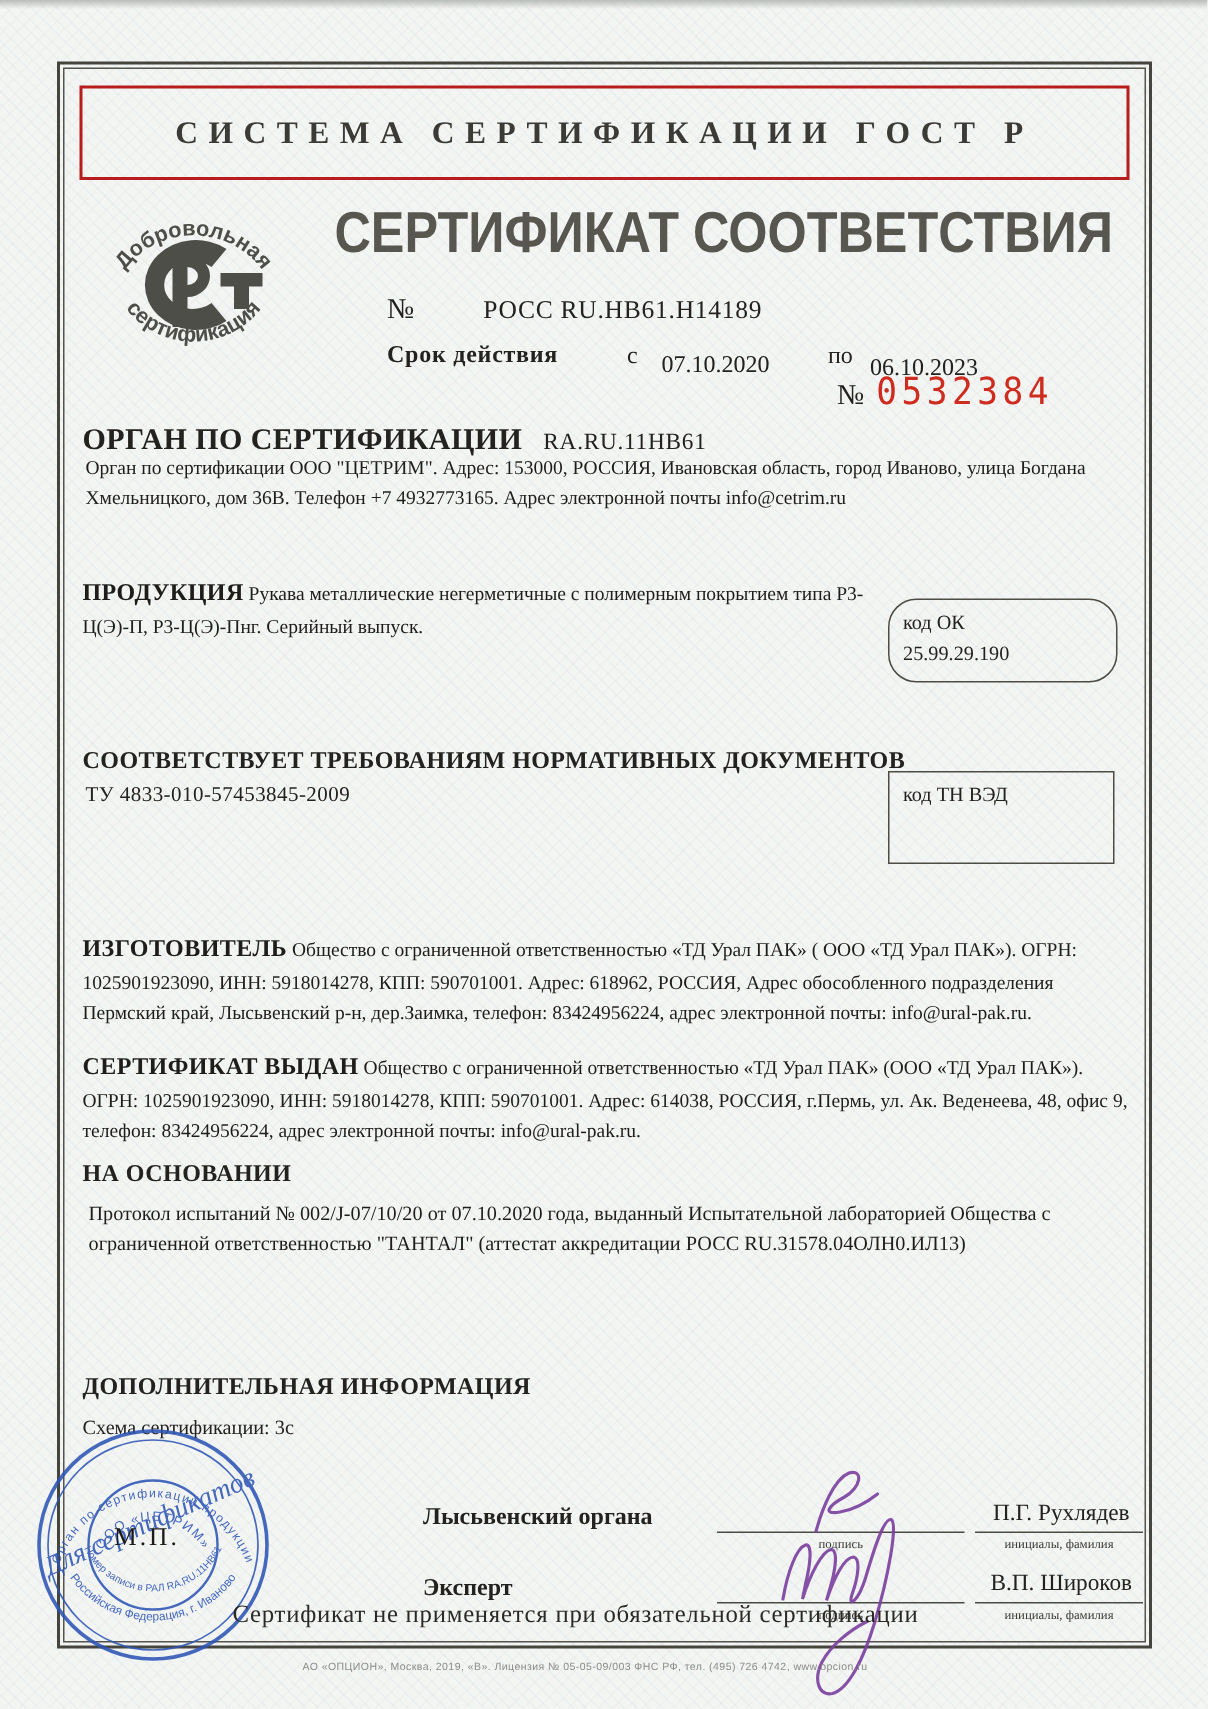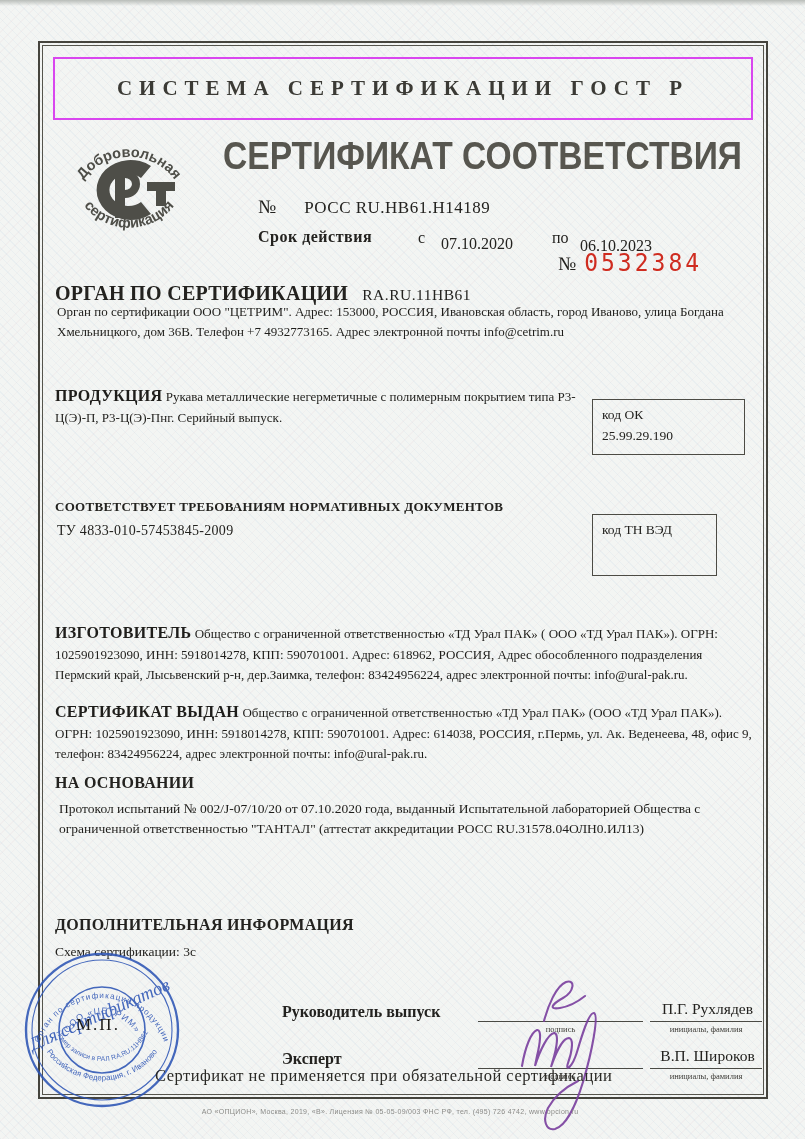--- a/index.html
+++ b/index.html
@@ -23,37 +23,37 @@
     left:38px; top:41px; width:730px; height:1058px;
     border:2.5px solid #45443d;
   }
   .frame::before{
     content:""; position:absolute; inset:2px;
     border:1px solid #55544c;
   }
 
   .header-box{
     left:53px; top:57px; width:700px; height:63px;
-    border:2px solid #d946ef;
+    border:2px solid #b91c1c;
     display:flex; flex-direction:column; align-items:center; justify-content:center;
     gap:2px; color:#3b3a35;
   }
   .header-box .l1{ font-size:21px; font-weight:bold; letter-spacing:7px; }
   .header-box .l2{ font-size:14.5px; font-weight:bold; letter-spacing:.4px; }
 
   .doc-title{
     left:205px; top:134px; width:555px; text-align:center;
     font-family:"Liberation Sans", sans-serif;
     font-size:35px; font-weight:bold; color:#57564f;
     transform:scale(.96,1.1); transform-origin:center top;
     white-space:nowrap;
   }
 
   .no-row{ left:258px; top:196px; font-size:19px; }
-  .no-row .num{ font-size:17px; margin-left:28px; letter-spacing:.5px;text-align:center; }
+  .no-row .num{ font-size:17px; margin-left:46px; letter-spacing:.5px;text-align:center; }
 
   .validity{ left:258px; top:228px; font-size:16px; }
   .validity b{ letter-spacing:.5px; }
   .v-from-lbl{ left:418px; top:229px; font-size:16px; }
   .v-from{ left:441px; top:235px; font-size:16px; }
   .v-to-lbl{ left:552px; top:229px; font-size:16px; }
   .v-to{ left:580px; top:237px; font-size:16px; }
 
   .red-no{ left:558px; top:249px; font-size:19px; }
   .red-no .digits{
@@ -68,24 +68,24 @@
   .para .lbl{ font-weight:bold; font-size:16px; letter-spacing:.3px; }
 
   .org-label{ left:55px; top:282px; }
   .org-text{ left:57px; top:302px; width:700px; }
 
   .prod-para{ left:55px; top:384px; width:535px; }
   .code-box{
     border:1px solid #4c4b44; font-size:13.5px; line-height:1.55;
     padding:5px 9px; color:#23221f;
   }
-  .ok-box{ left:592px; top:399px; width:153px; height:56px; }
-  .tnved-box{ left:592px; top:514px; width:125px; height:62px; }
-
-  .conf-label{ left:55px; top:499px; font-size:13px; }
+  .ok-box{ left:592px; top:399px; width:153px; height:56px;border-radius:19px; }
+  .tnved-box{ left:592px; top:514px; width:151px; height:62px; }
+
+  .conf-label{ left:55px; top:499px; font-size:16px; }
   .conf-text{ left:57px; top:523px; font-size:14px; letter-spacing:.3px; }
 
   .manuf-para{ left:55px; top:621px; width:706px; }
   .issued-para{ left:55px; top:700px; width:706px; }
 
   .basis-label{ left:55px; top:774px; }
   .basis-text{ left:59px; top:799px; width:695px; font-size:13.5px; }
 
   .add-label{ left:55px; top:916px; }
   .add-text{ left:55px; top:944px; font-size:13.5px; }
@@ -228,21 +228,21 @@
     </text>
     <text font-size="6.8">
       <textPath href="#stBottomInner" startOffset="50%" text-anchor="middle">Номер записи в РАЛ RA.RU.11НВ61</textPath>
     </text>
     <text x="84" y="72" transform="rotate(-24 84 72)" text-anchor="middle" font-size="18.5" font-style="italic" font-family="Liberation Serif, serif">Для сертификатов</text>
   </g>
 </svg>
 
 <div class="abs mp">М.П.</div>
 
-<div class="abs sign-role-1">Руководитель выпуск</div>
+<div class="abs sign-role-1">Лысьвенский органа</div>
 <div class="abs sig-line sig-line-1"></div>
 <div class="abs sig-cap sig-cap-1">подпись</div>
 <div class="abs name-1">П.Г. Рухлядев</div>
 <div class="abs sig-line name-line-1"></div>
 <div class="abs sig-cap name-cap-1">инициалы, фамилия</div>
 
 <div class="abs sign-role-2">Эксперт</div>
 <div class="abs sig-line sig-line-2"></div>
 <div class="abs sig-cap sig-cap-2">подпись</div>
 <div class="abs name-2">В.П. Широков</div>

